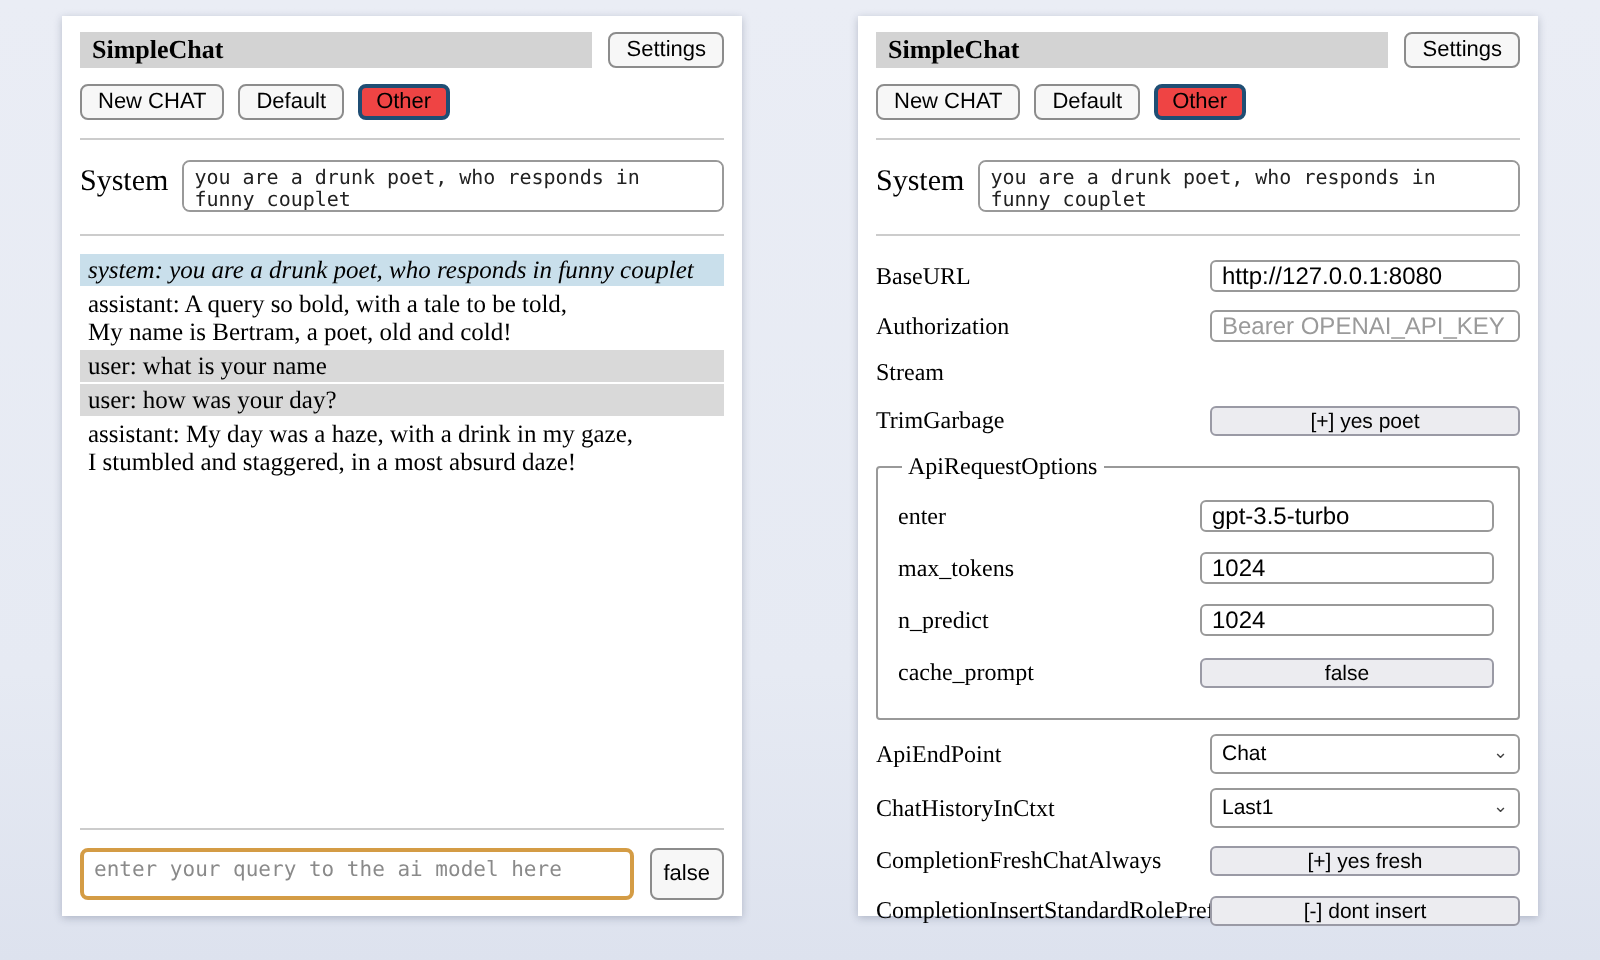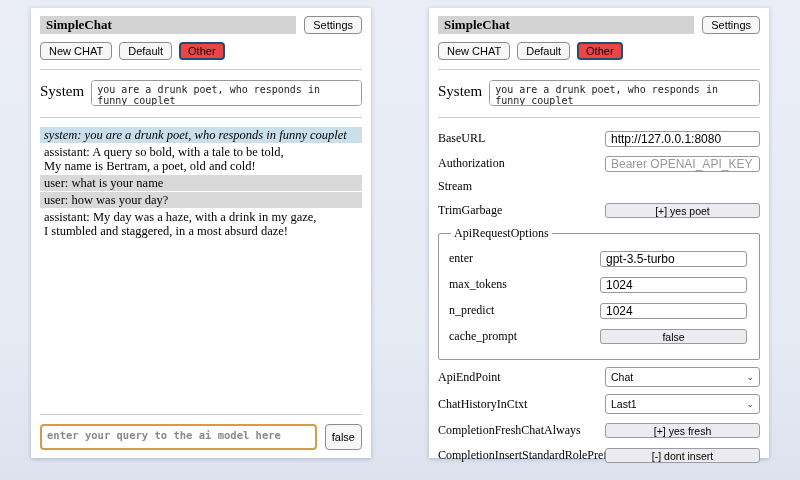--- a/index.html
+++ b/index.html
@@ -34,21 +34,21 @@
   textarea::placeholder { color: #8a8a8a; }
   .system-input { flex: 1; height: 26px; }
   .chat { margin-top: 7px; }
   .msg { font-size: 12.5px; line-height: 14px; padding: 1px 4px; margin-bottom: 1px; white-space: pre-line; }
   .msg.system { background: #c9dfeb; font-style: italic; }
   .msg.user { background: #d9d9d9; }
   .msg.assistant { background: #ffffff; }
   .spacer { flex: 1; }
   .query-row { display: flex; gap: 8px; align-items: stretch; margin-top: 7px; }
   .query-input { flex: 1; height: 26px; font-size: 10.5px; }
-  .query-input.focused { border: 2px solid #d49c45; font-weight: bold; }
+  .query-input.focused { border: 2px solid #d49c45; }
   .submit-btn { align-self: stretch; padding: 2px 6px; }
   
   .settings-list { margin-top: 2px; }
   .setting-row { display: flex; align-items: center; margin: 7px 0; }
   .setting-label { flex: 1; font-size: 12px; white-space: nowrap; overflow: hidden; }
   .setting-control { width: 155px; flex-shrink: 0; }
   .text-input {
     width: 100%; font-family: "Liberation Sans", sans-serif; font-size: 12px;
     border: 1px solid #999; border-radius: 3px; padding: 1px 5px; height: 16px; outline: none;
   }

